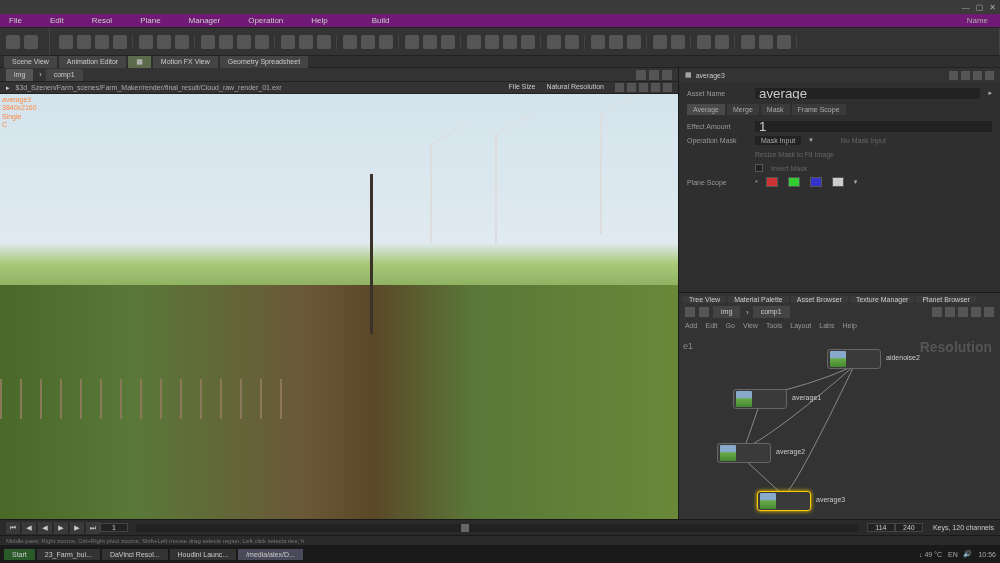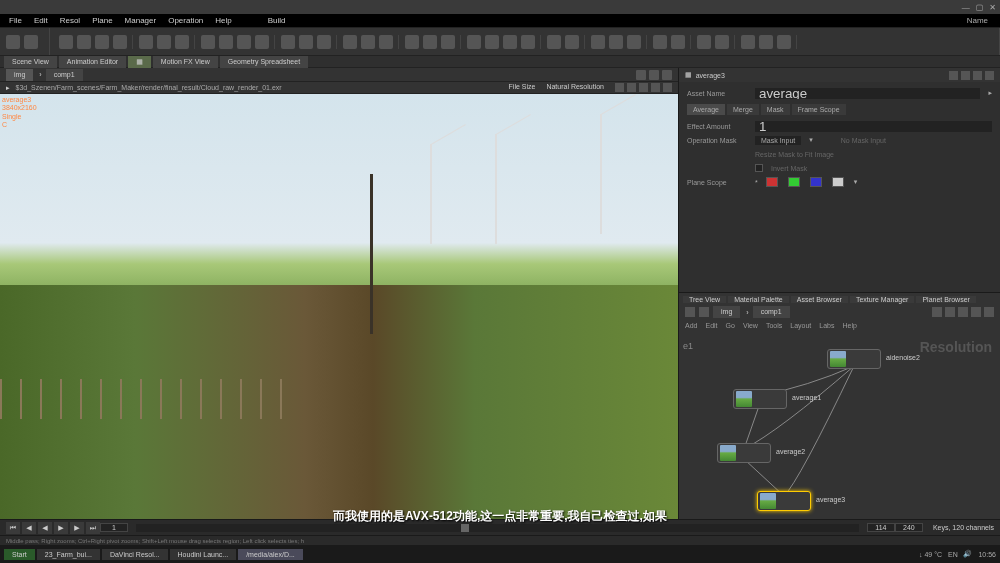--- a/index.html
+++ b/index.html
@@ -2,21 +2,21 @@
 <html><head>
 <meta charset="utf-8">
 <style>
 * { margin: 0; padding: 0; box-sizing: border-box; font-family: Arial, sans-serif; }
 body { background: #2a2a2a; color: #ccc; width: 1000px; height: 563px; overflow: hidden; position: relative; font-size: 9px; }
 
 .titlebar { background: #3a3a3a; height: 14px; display: flex; align-items: center; justify-content: center; color: #aaa; font-size: 8px; position: relative; }
 .titlebar .win-controls { position: absolute; right: 4px; display: flex; gap: 6px; }
 .titlebar .win-controls span { cursor: pointer; }
 
-.menubar { background: #000000; height: 14px; display: flex; align-items: center; padding: 0 4px; gap: 2px; font-size: 8px; border-bottom: 1px solid #222; }
+.menubar { background: #701a75; height: 14px; display: flex; align-items: center; padding: 0 4px; gap: 18px; font-size: 8px; border-bottom: 1px solid #222; }
 .menubar .menu-item { padding: 0 5px; cursor: pointer; color: #ccc; }
 .menubar .right-label { margin-left: auto; color: #aaa; padding-right: 8px; }
 
 .shelves { background: #333; height: 28px; display: flex; border-bottom: 1px solid #222; }
 .shelf-section { display: flex; align-items: center; padding: 0 4px; border-right: 1px solid #444; }
 .shelf-icon { width: 14px; height: 14px; background: #555; margin: 0 2px; border-radius: 2px; cursor: pointer; }
 
 .tabbar { background: #2f2f2f; height: 12px; display: flex; align-items: center; padding: 0 4px; font-size: 7px; border-bottom: 1px solid #222; }
 .tab { padding: 0 8px; background: #444; margin-right: 2px; cursor: pointer; height: 12px; line-height: 12px; }
 .tab.active { background: #555; }
@@ -101,21 +101,21 @@
 </div>
 
 <div class="menubar">
   <span class="menu-item">File</span>
   <span class="menu-item">Edit</span>
   <span class="menu-item">Resol</span>
   <span class="menu-item">Plane</span>
   <span class="menu-item">Manager</span>
   <span class="menu-item">Operation</span>
   <span class="menu-item">Help</span>
-  <span class="menu-item" style="margin-left:24px">Build</span>
+  <span class="menu-item" style="margin-left:16px">Build</span>
   <span class="right-label">Name</span>
 </div>
 
 <div class="shelves">
   <div class="shelf-section" style="width:50px">
       <div class="shelf-icon"></div>
       <div class="shelf-icon"></div>
     </div>
   <div class="shelf-section" style="flex:1;position:relative">
     <div id="shelf-groups" style="display:flex;gap:1px;width:100%">
@@ -363,21 +363,20 @@
   <input class="frame-input" value="114" style="">
   <input class="frame-input" value="240" style="">
   <span style="margin-left:10px">Keys, 120 channels</span>
 </div>
 
 <div class="statusbar">
   <span>Middle pass; Right zooms; Ctrl+Right pivot zooms; Shift+Left mouse drag selects region; Left click selects ties; h</span>
 </div>
 
 <div class="subtitle">
-  <div>而我使用的是AVX-512功能,这一点非常重要,我自己检查过,如果</div>
 </div>
 
 <div class="taskbar">
   <div class="taskbar-item" style="background:#2a5a2a">Start</div>
   <div class="taskbar-item">23_Farm_bui...</div>
   <div class="taskbar-item">DaVinci Resol...</div>
   <div class="taskbar-item">Houdini Launc...</div>
   <div class="taskbar-item" style="background:#4a4a5a">/media/alex/D...</div>
   <div class="tray">
     <span>↓ <span>49 °C</span></span>

